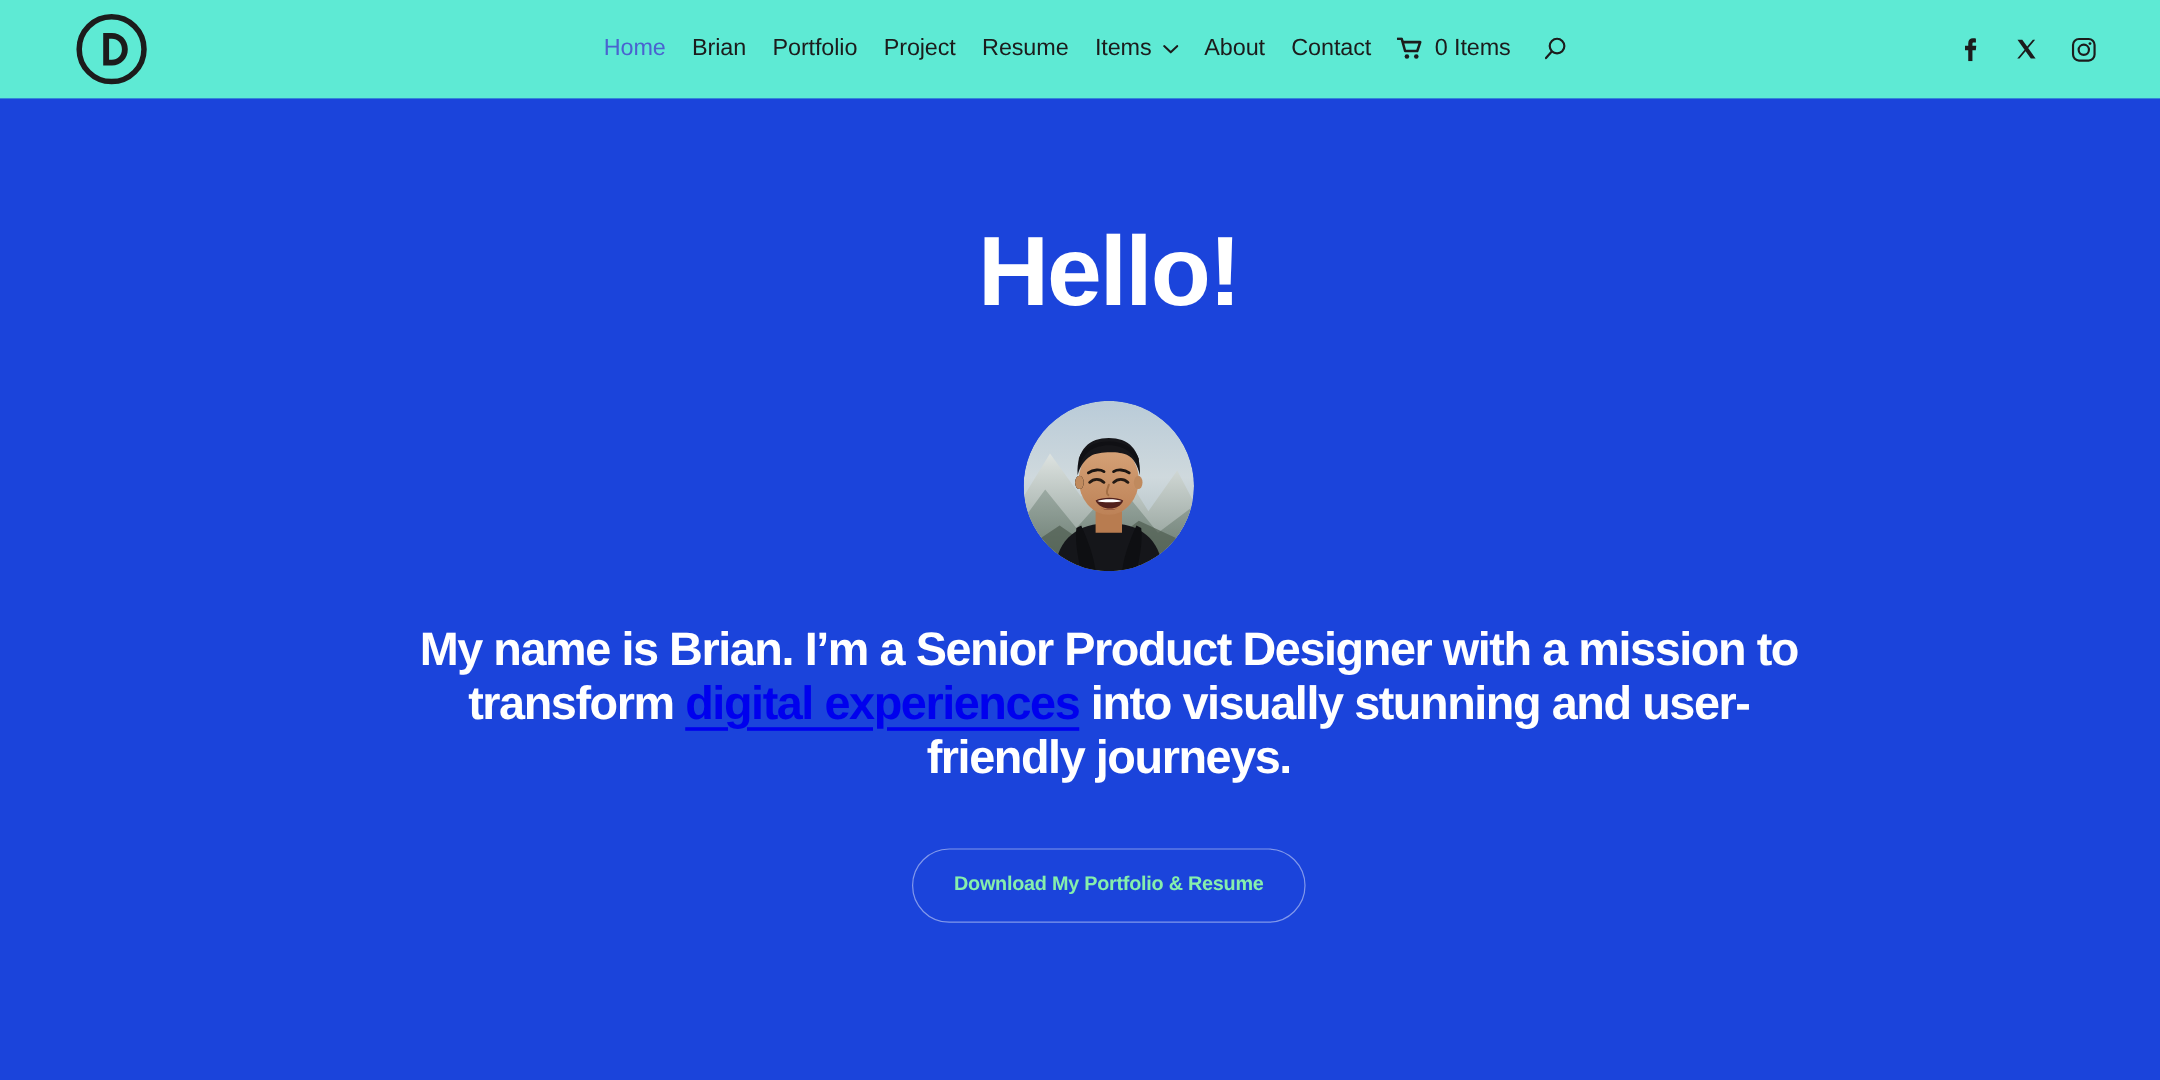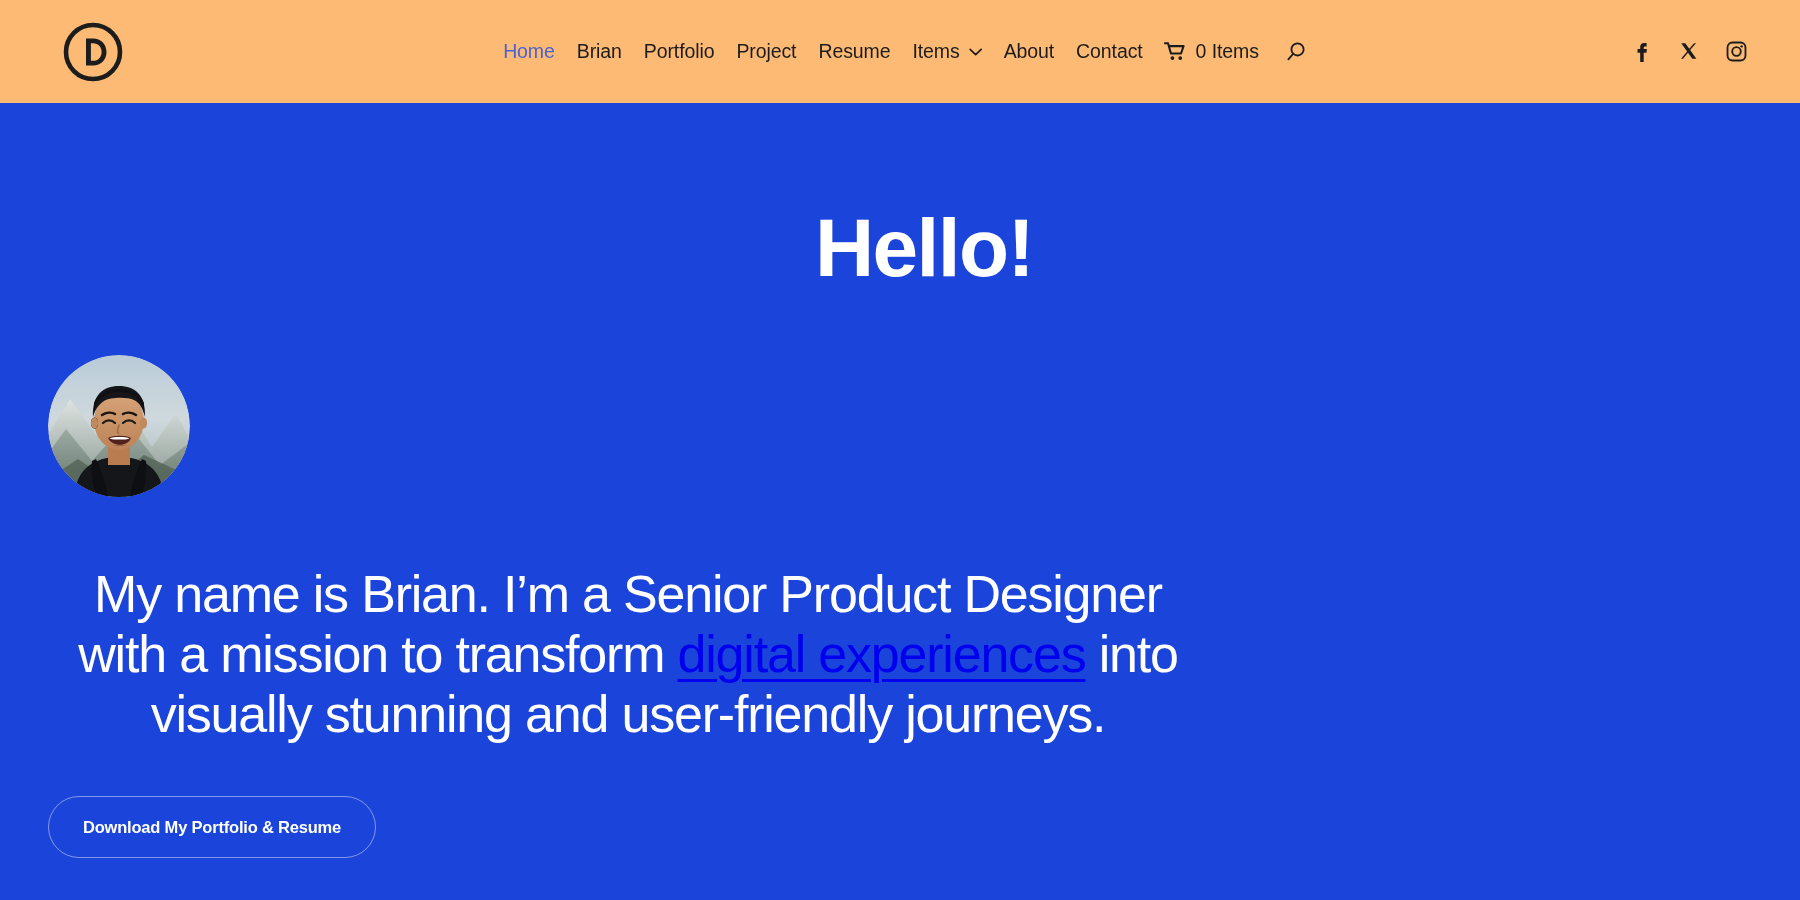--- a/index.html
+++ b/index.html
@@ -12,22 +12,22 @@
 
   body {
     font-family: "Liberation Sans", sans-serif;
     background: #1b44db;
   }
 
   
   .site-header {
     position: relative;
     width: 100%;
-    height: 103px;
-    background: #fdba74;
+    height: 82px;
+    background: #5eead4;
     display: flex;
     align-items: center;
     z-index: 10;
   }
 
   .logo-wrap {
     position: absolute;
     left: 62px;
     top: 50%;
     transform: translateY(-50%);
@@ -116,20 +116,21 @@
   }
 
   
   .hero {
     position: relative;
     width: 100%;
     height: 818px;
     background: #1b44db;
     display: flex;
     flex-direction: column;
+    align-items: center;
     padding-top: 104px;
     padding-left: 48px;
   }
 
   .hero-heading {
     font-size: 82px;
     font-weight: 700;
     color: #ffffff;
     letter-spacing: -1.6px;
     line-height: 1;
@@ -141,27 +142,27 @@
     width: 142px;
     height: 142px;
     border-radius: 50%;
     overflow: hidden;
     position: relative;
     flex: none;
   }
   .avatar svg { display: block; width: 100%; height: 100%; }
 
   .hero-copy {
-    margin-top: 68px;
+    margin-top: 44px;
     width: 1160px;
     text-align: center;
     color: #ffffff;
-    font-size: 52px;
+    font-size: 39px;
     line-height: 1.15;
-    font-weight: 400;
+    font-weight: 700;
     letter-spacing: -1.2px;
   }
   .hero-copy .emph {
     text-decoration: underline;
     text-decoration-thickness: 3px;
     text-underline-offset: 7px;
   }
 
   .cta-wrap {
     margin-top: 52px;
@@ -170,21 +171,21 @@
   .cta-button {
     display: inline-flex;
     align-items: center;
     justify-content: center;
     min-width: 310px;
     height: 62px;
     padding: 0 34px;
     border-radius: 40px;
     border: 1px solid rgba(255,255,255,0.45);
     background: transparent;
-    color: #ffffff;
+    color: #86efac;
     font-size: 16.5px;
     font-weight: 700;
     letter-spacing: -0.2px;
     cursor: pointer;
     font-family: "Liberation Sans", sans-serif;
   }
 </style>
 </head>
 <body>
 

